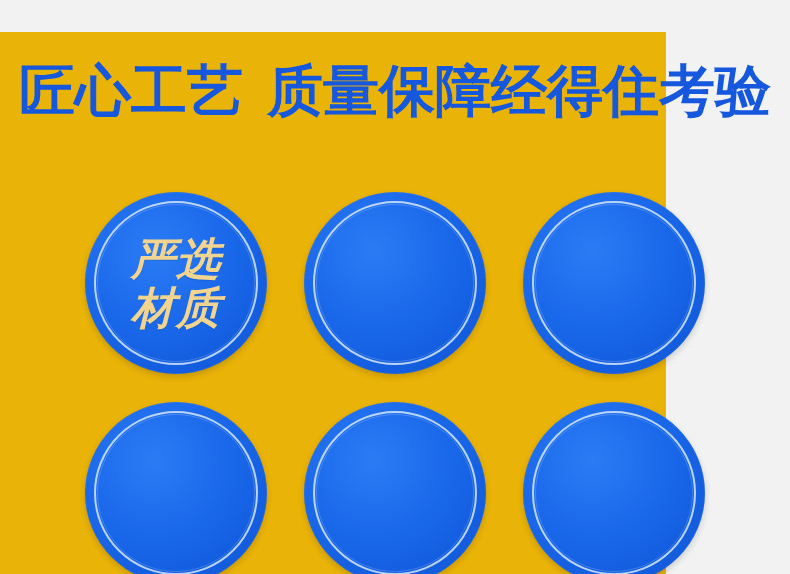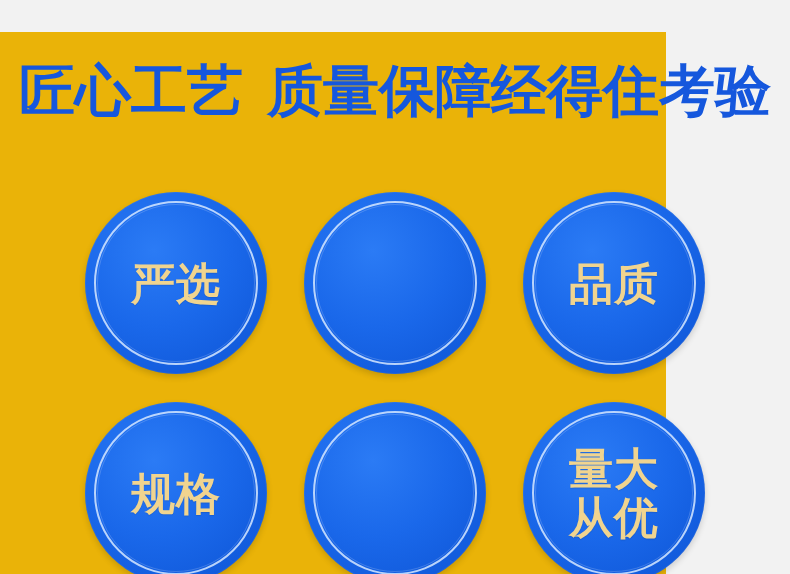--- a/index.html
+++ b/index.html
@@ -73,20 +73,21 @@
     background: #1a68ea;
     background-image:
       radial-gradient(circle at 38% 32%, #2b7bf5 0%, #1a68ea 46%, #0f57d8 88%, #0b4ec9 100%);
     box-shadow:
       0 3px 6px rgba(0, 0, 0, 0.16),
       inset 0 0 0 1px rgba(255, 255, 255, 0.05);
     display: flex;
     align-items: center;
     justify-content: center;
     flex: 0 0 auto;
+    font-style: italic;
   }
   
   .badge .ring {
     position: absolute;
     left: 9px;
     top: 9px;
     right: 9px;
     bottom: 9px;
     border-radius: 50%;
     border: 2px solid rgba(214, 232, 255, 0.85);
@@ -127,53 +128,52 @@
     <span>匠心工艺</span><span class="gap"></span><span>质量保障经得住考验</span>
   </div>
 
   <div id="badge-grid">
 
     <div class="badge-row row-1">
 
       <div class="badge">
         <span class="ring"></span>
         <span class="ring-inner"></span>
-        <span class="badge-label"><span>严选</span><br></span>
+        <span class="badge-label"><span>严选</span><br><span>材质</span></span>
       </div>
 
       <div class="badge">
         <span class="ring"></span>
         <span class="ring-inner"></span>
       </div>
 
       <div class="badge">
         <span class="ring"></span>
         <span class="ring-inner"></span>
-        <span class="badge-label"><span>品质</span><br></span>
+        <span class="badge-label"><br></span>
       </div>
 
     </div>
 
     <div class="badge-row row-2">
 
       <div class="badge">
         <span class="ring"></span>
         <span class="ring-inner"></span>
-        <span class="badge-label"><span>规格</span><br></span>
+        <span class="badge-label"><br></span>
       </div>
 
       <div class="badge">
         <span class="ring"></span>
         <span class="ring-inner"></span>
         <span class="badge-label"><br></span>
       </div>
 
       <div class="badge">
         <span class="ring"></span>
         <span class="ring-inner"></span>
-        <span class="badge-label"><span>量大</span><br><span>从优</span></span>
       </div>
 
     </div>
 
   </div>
 
 </div>
 
 </body></html>

